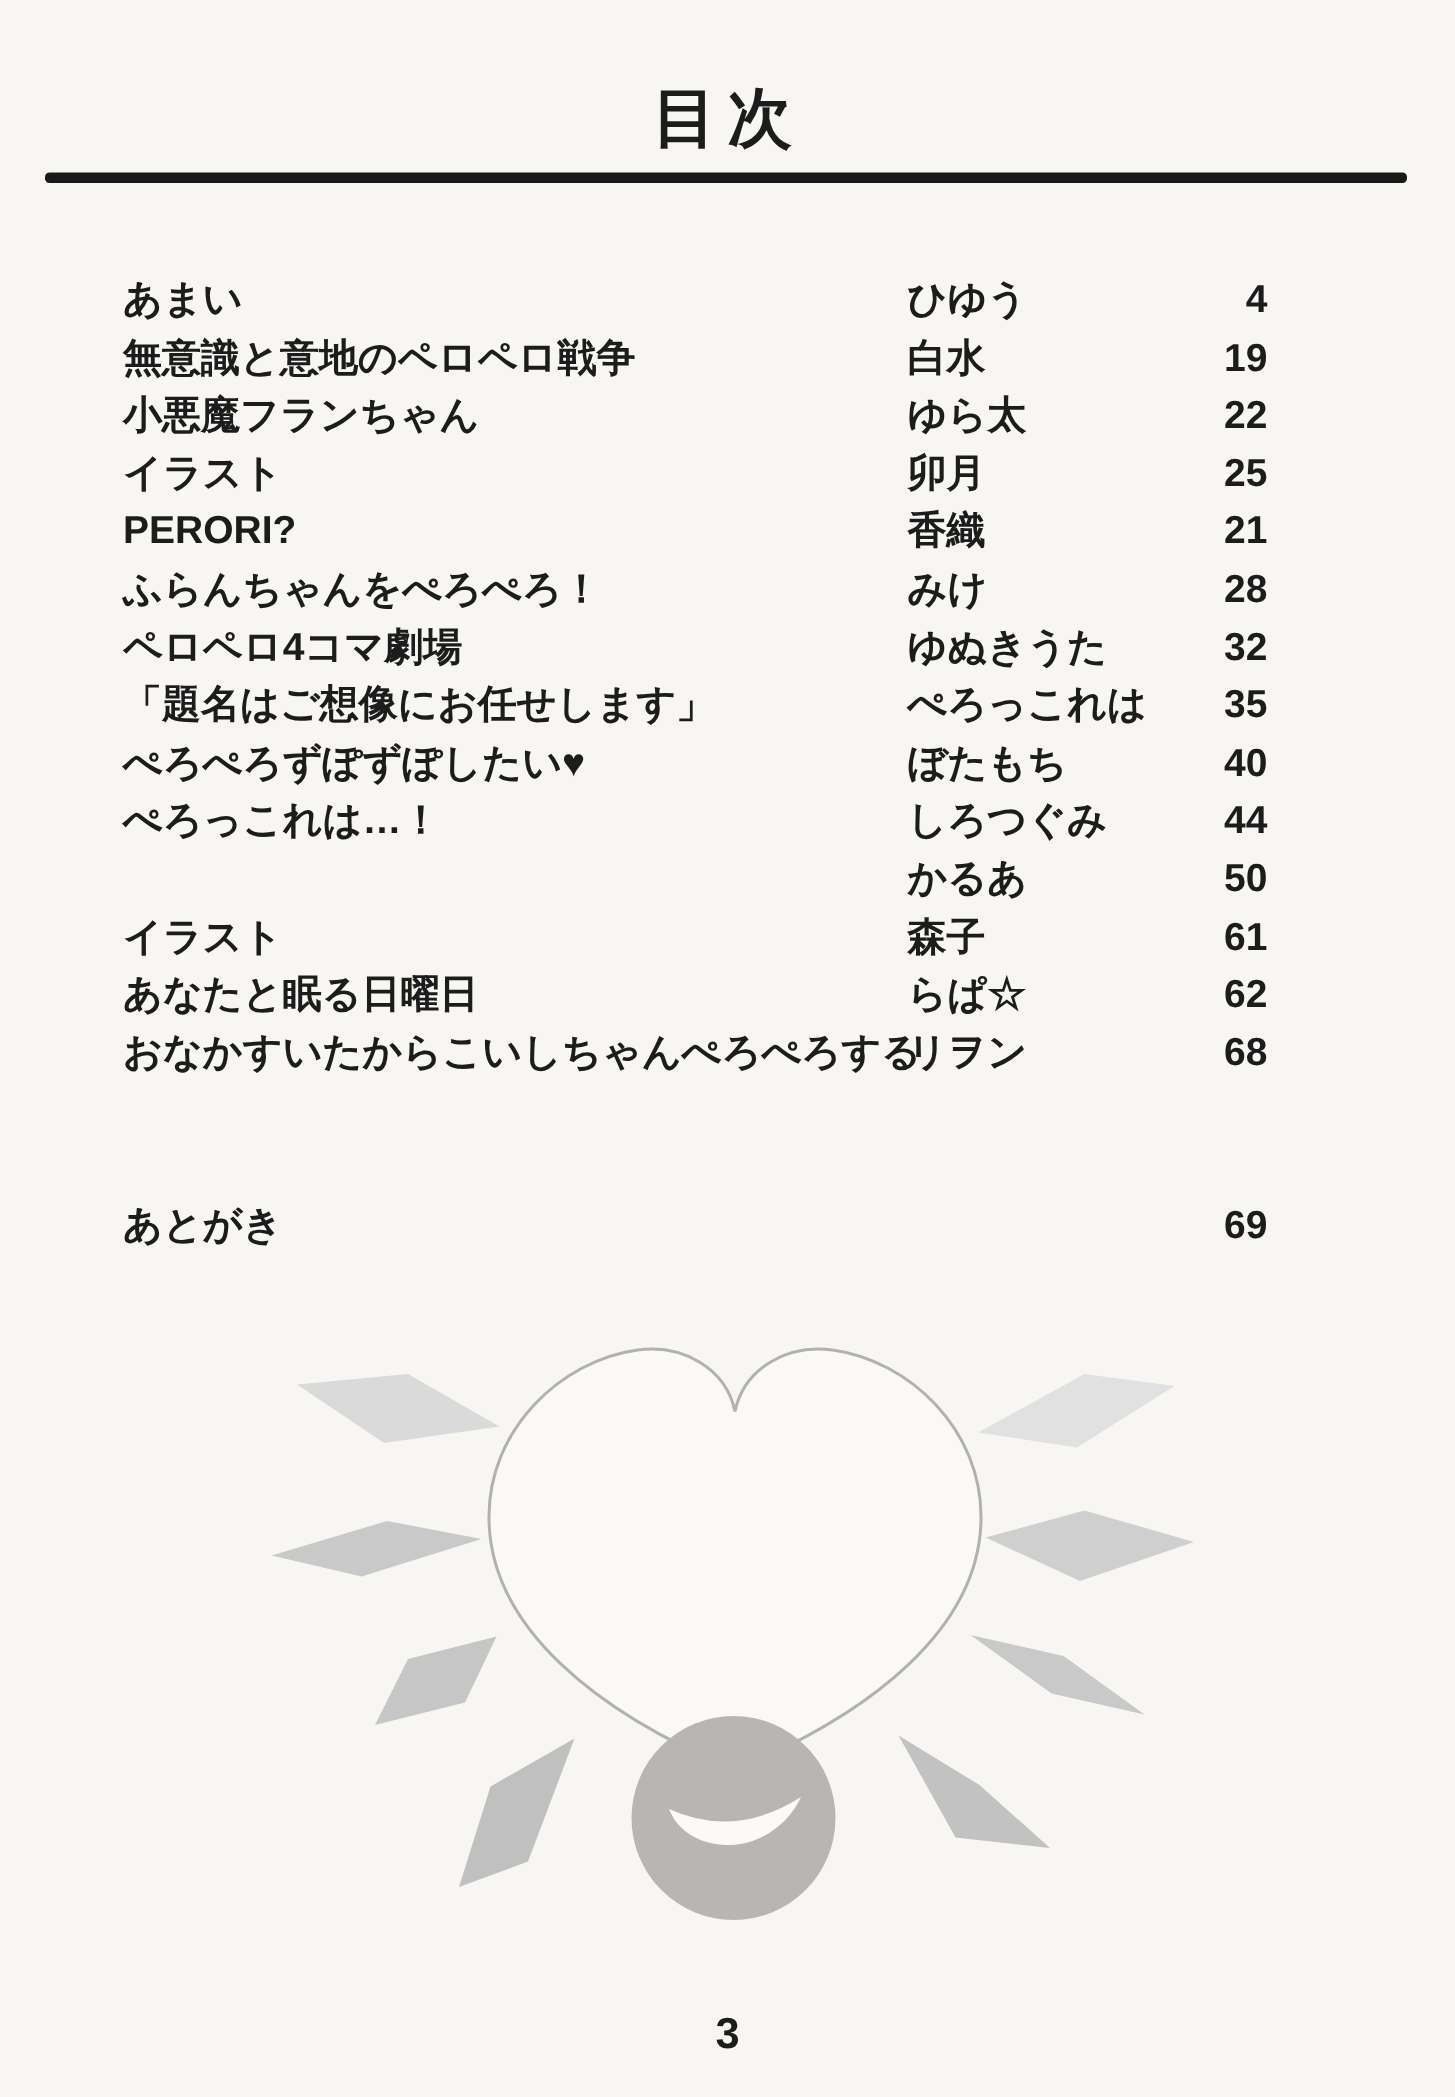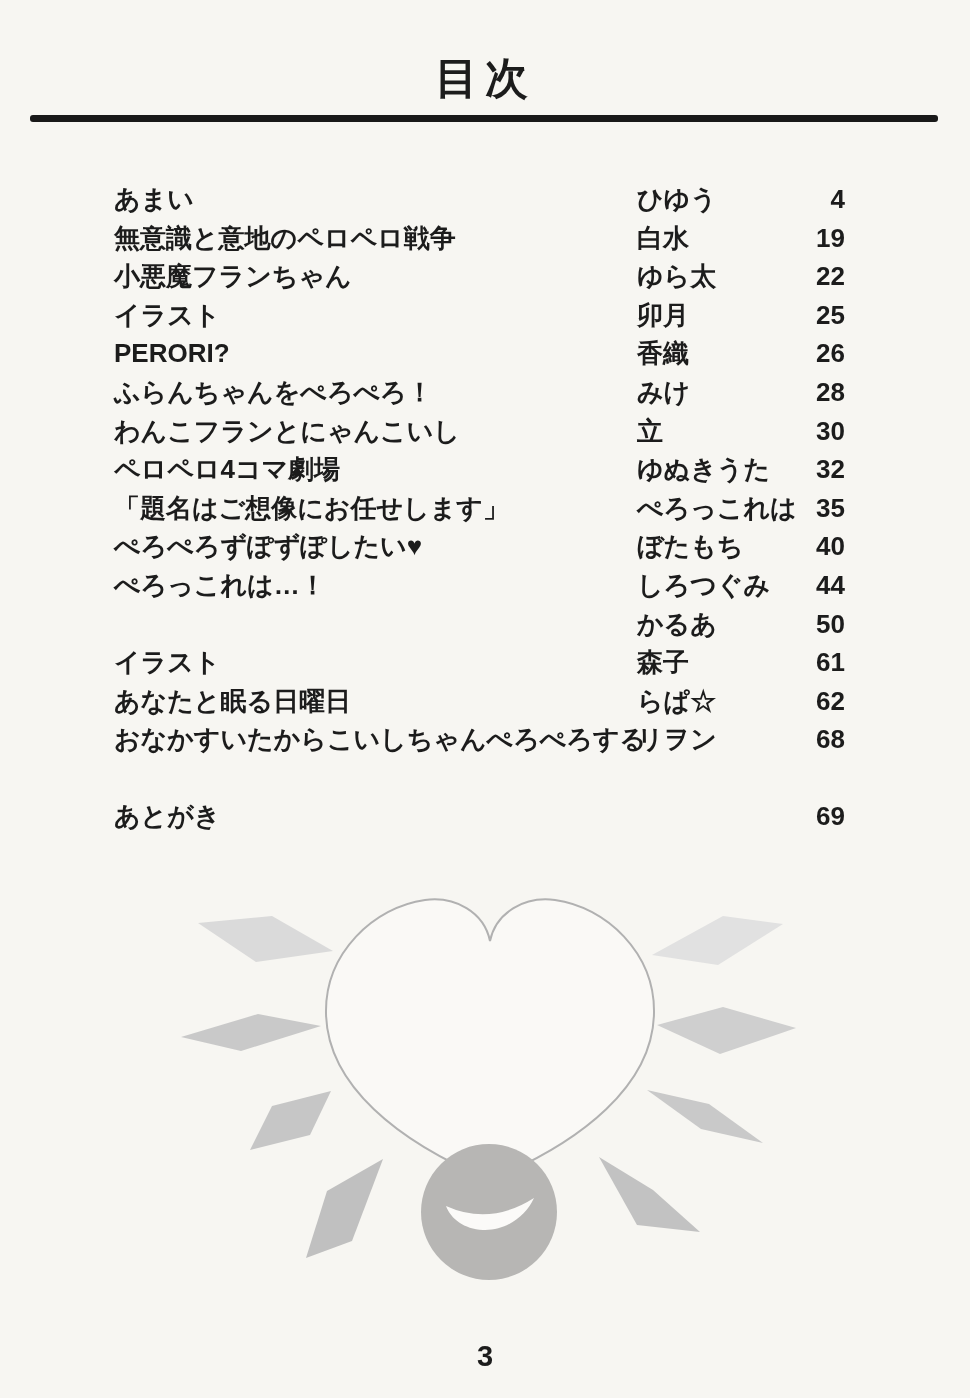--- a/index.html
+++ b/index.html
@@ -22,21 +22,20 @@
     background:#191919; border-radius:3px;
   }
   .toc {
     position:absolute; top:180px; left:82px; width:763px;
   }
   .toc-row { position:relative; height:38.6px; }
   .toc-row .cell {
     position:absolute; top:0;
     font-size:26px; font-weight:700; line-height:38.6px;
     white-space:nowrap;
-    margin-left:32px;
   }
   .cell.t { left:0; }
   .cell.a { left:523px; }
   .cell.p { right:0; text-align:right; }
   .afterword {
     position:absolute; top:797px; left:82px; width:763px; height:40px;
   }
   .footer-page-number {
     position:absolute; top:1340px; left:0; width:100%;
     text-align:center; font-size:29px; font-weight:700;
@@ -70,31 +69,26 @@
       <span class="cell p">22</span>
     </div>
     <div class="toc-row">
       <span class="cell t">イラスト</span>
       <span class="cell a">卯月</span>
       <span class="cell p">25</span>
     </div>
     <div class="toc-row">
       <span class="cell t">PERORI?</span>
       <span class="cell a">香織</span>
-      <span class="cell p">26</span>
+      <span class="cell p">21</span>
     </div>
     <div class="toc-row">
       <span class="cell t">ふらんちゃんをぺろぺろ！</span>
       <span class="cell a">みけ</span>
       <span class="cell p">28</span>
-    </div>
-    <div class="toc-row">
-      <span class="cell t">わんこフランとにゃんこいし</span>
-      <span class="cell a">立</span>
-      <span class="cell p">30</span>
     </div>
     <div class="toc-row">
       <span class="cell t">ペロペロ4コマ劇場</span>
       <span class="cell a">ゆぬきうた</span>
       <span class="cell p">32</span>
     </div>
     <div class="toc-row">
       <span class="cell t">「題名はご想像にお任せします」</span>
       <span class="cell a">ぺろっこれは</span>
       <span class="cell p">35</span>

